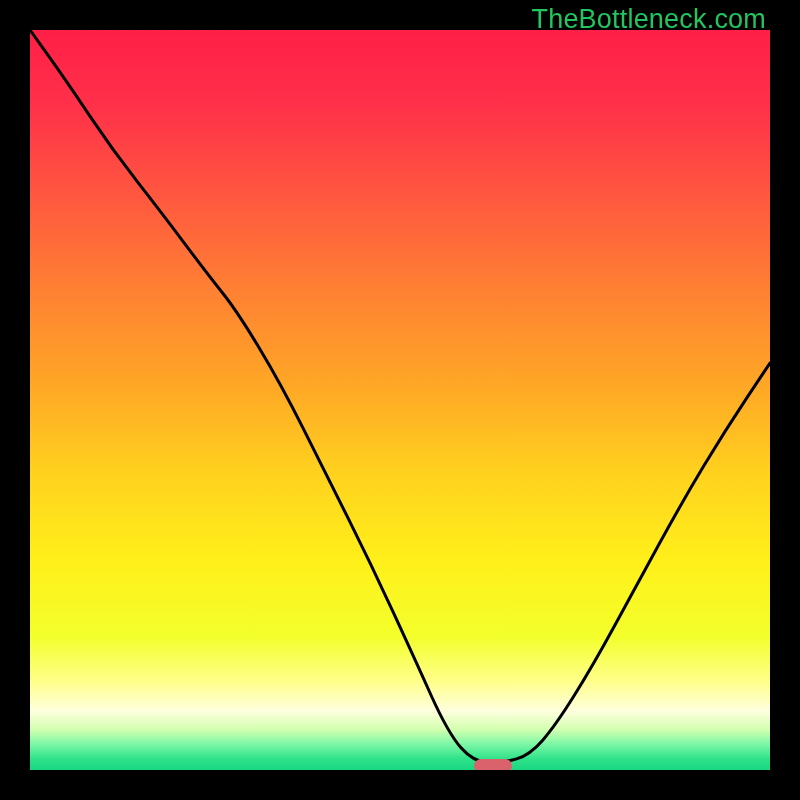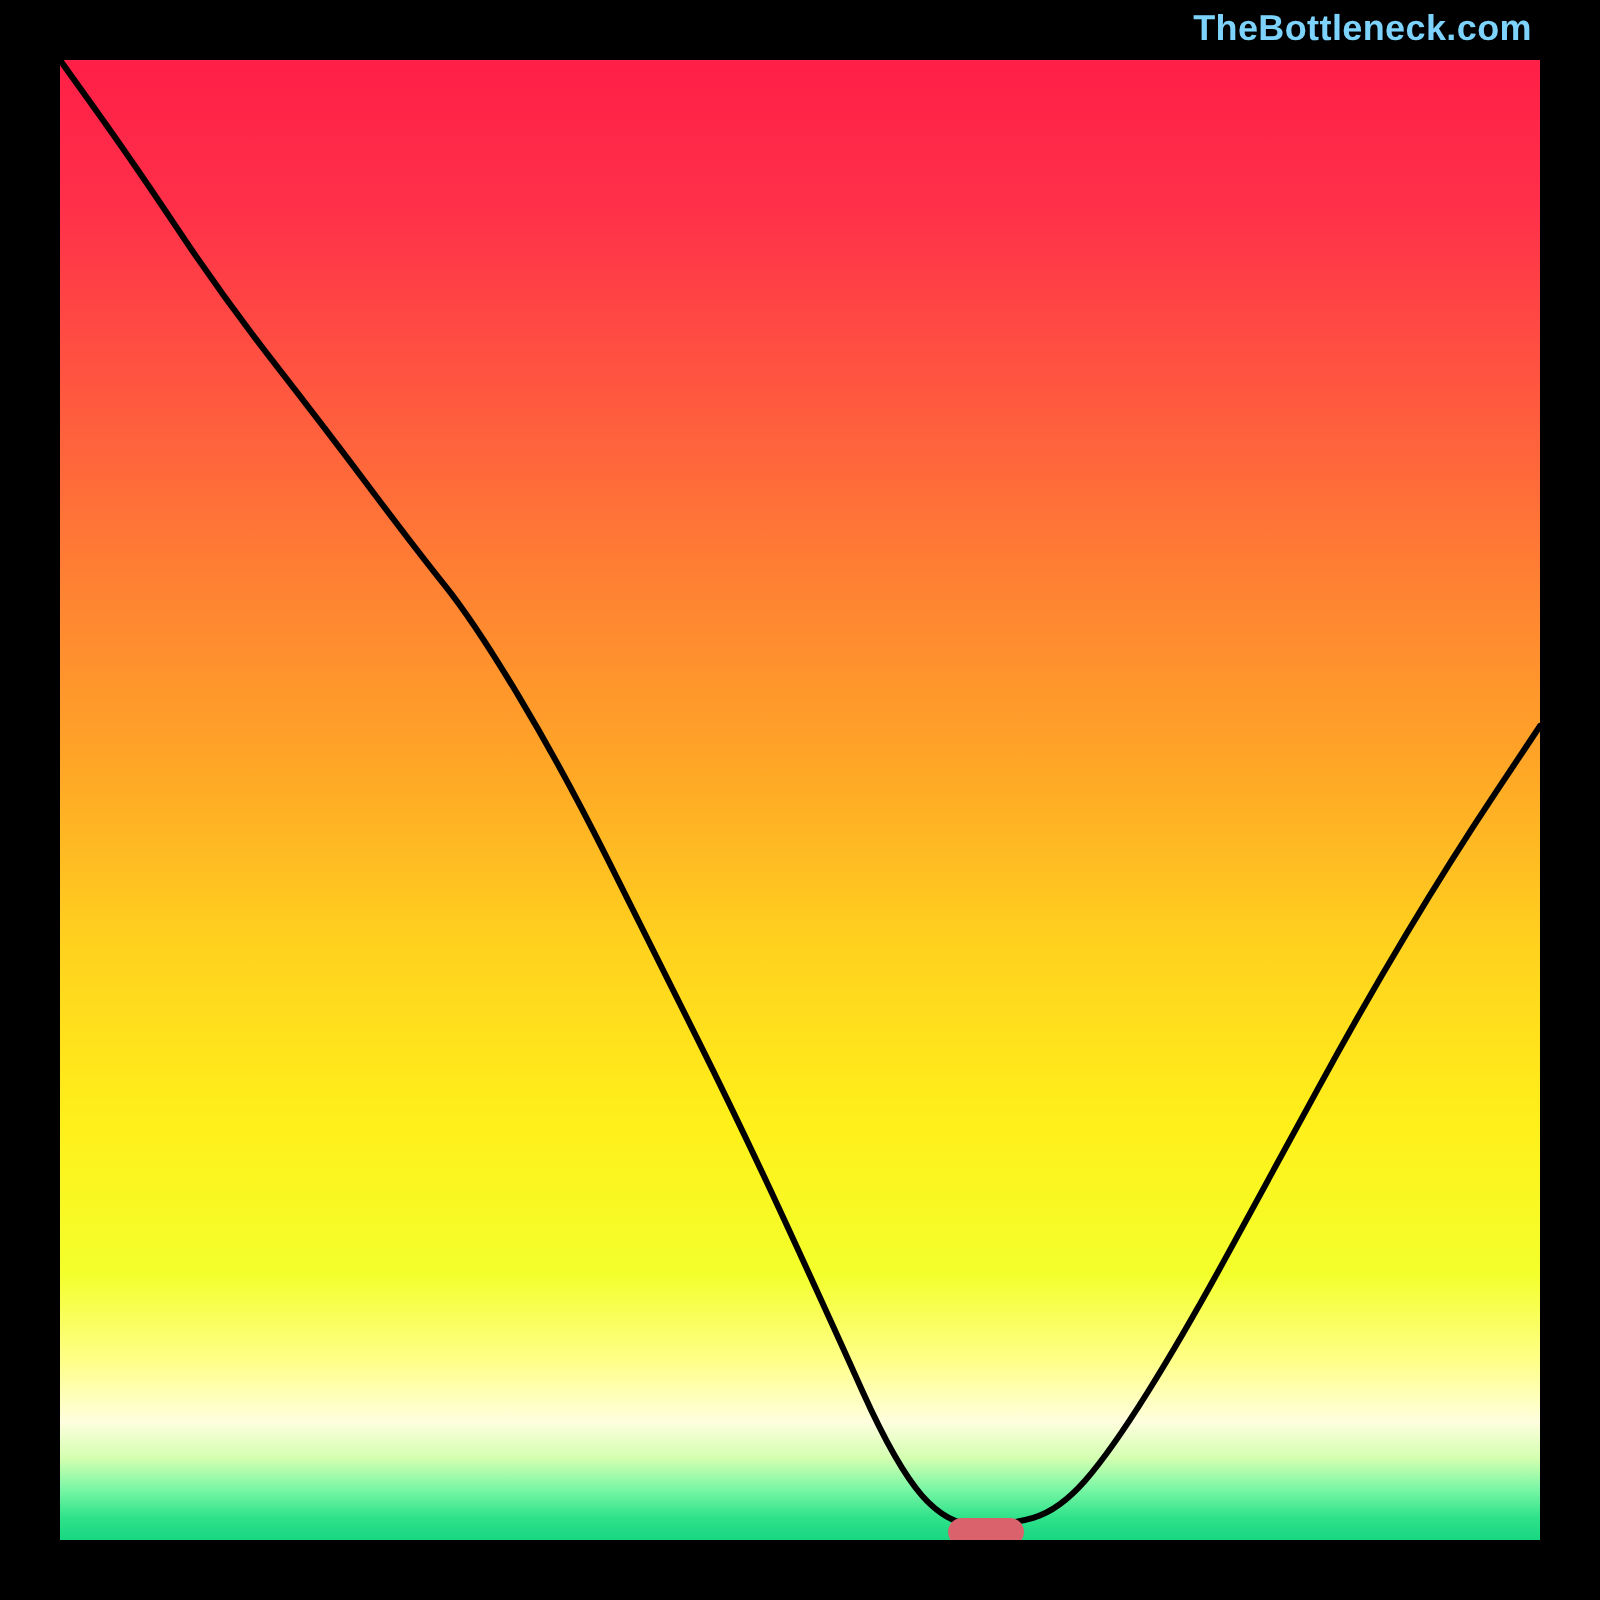--- a/index.html
+++ b/index.html
@@ -31,23 +31,23 @@
     position: absolute;
     left: 0;
     top: 0;
     width: 100%;
     height: 100%;
   }
   .watermark {
     position: absolute;
     top: 4px;
     right: 34px;
-    color: #7dd3fc;
-    font-size: 18px;
-    font-weight: 700;
+    color: #22c55e;
+    font-size: 27px;
+    font-weight: 400;
     letter-spacing: 0.2px;
     user-select: none;
   }
   svg.curve {
     position: absolute;
     left: 0;
     top: 0;
     width: 100%;
     height: 100%;
   }

